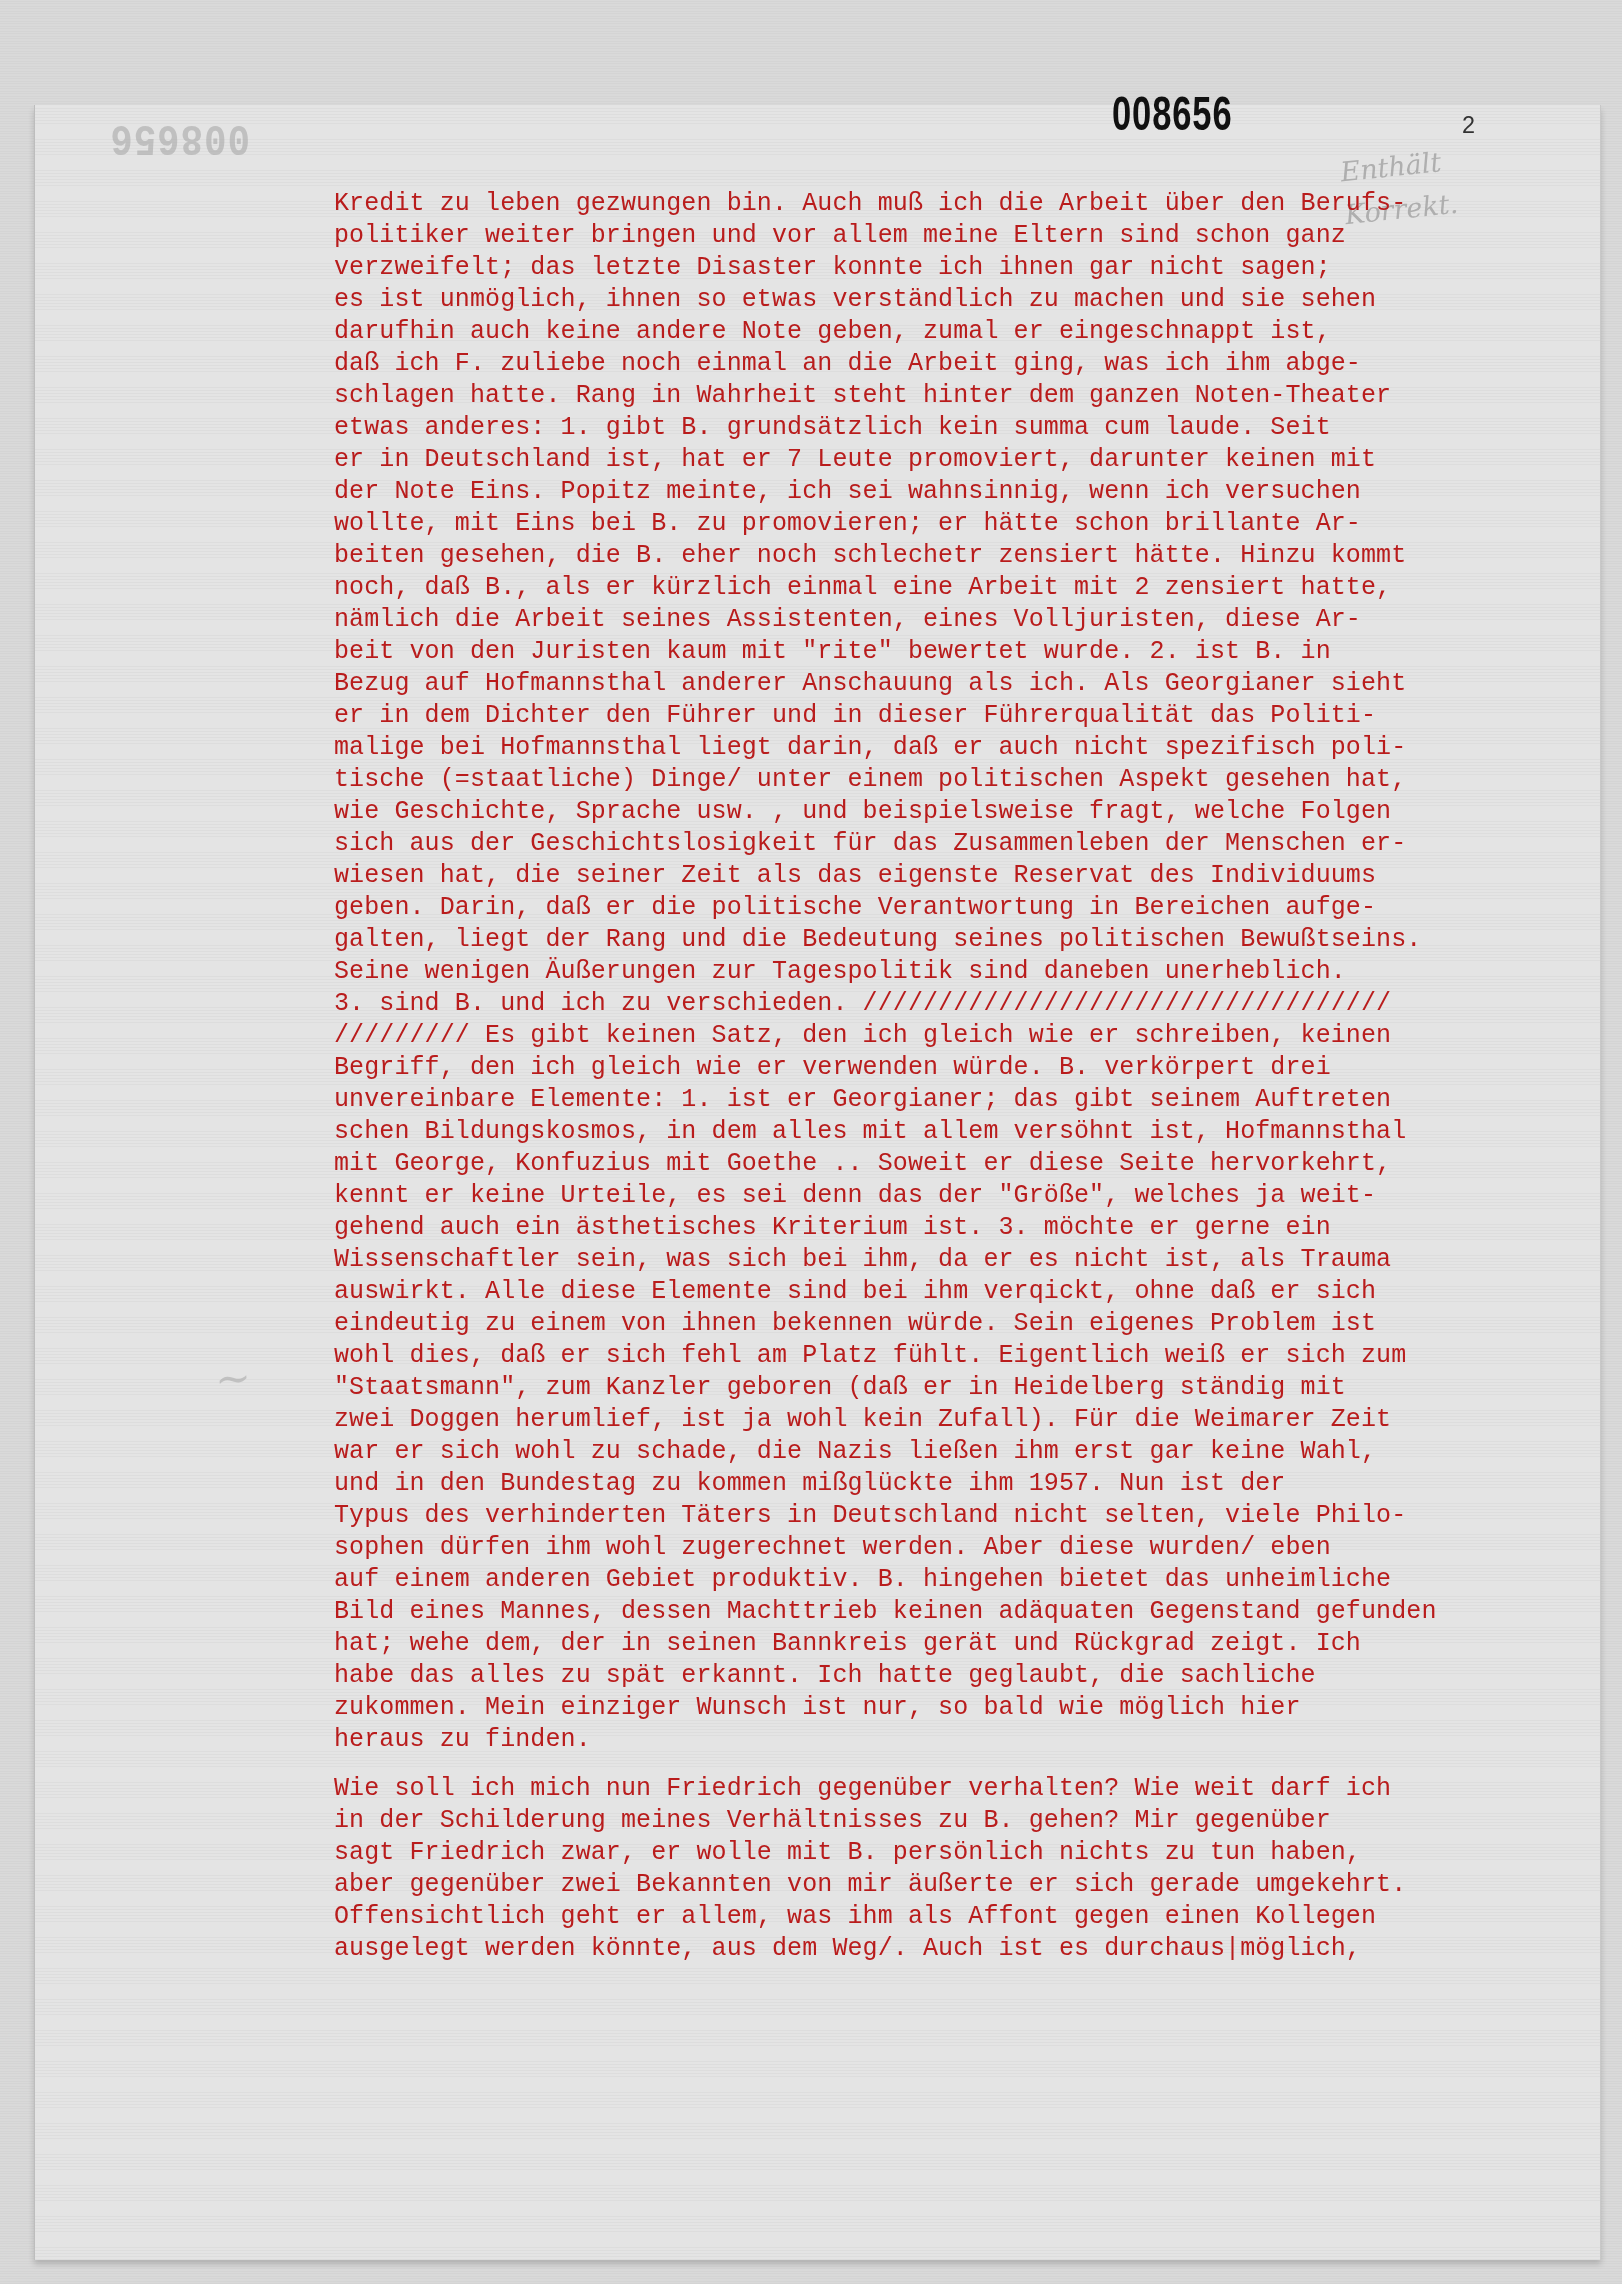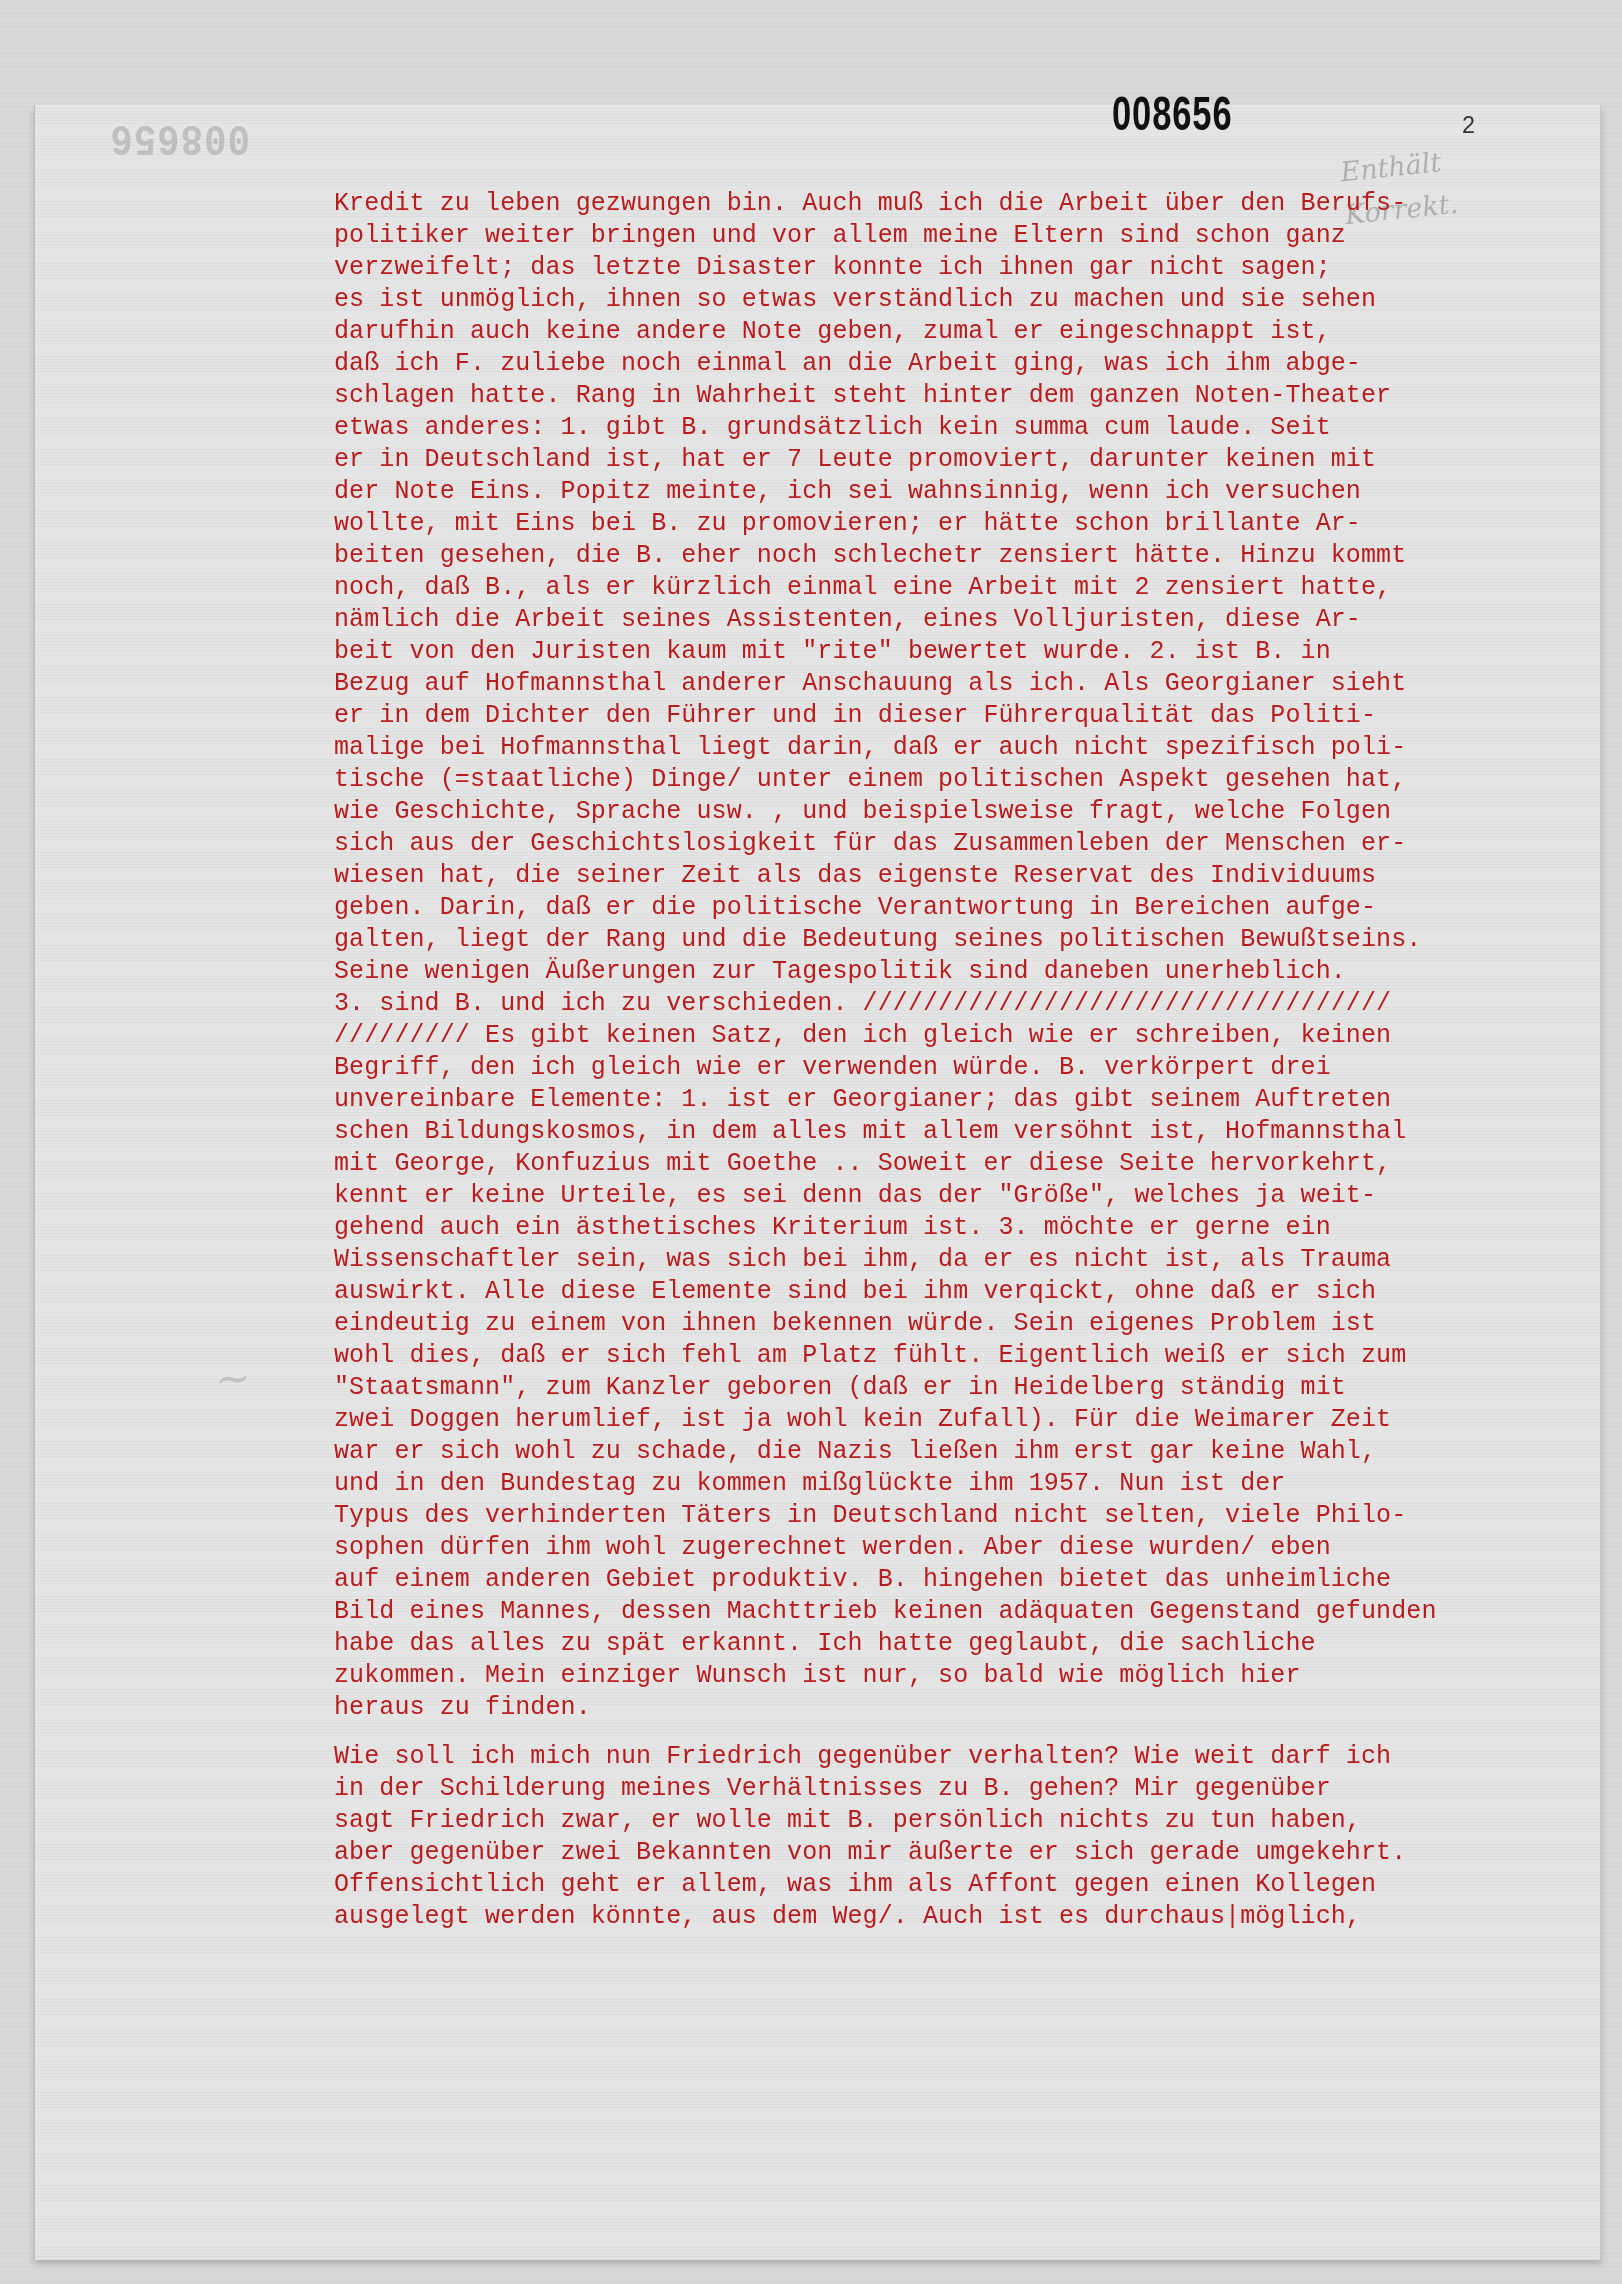--- a/index.html
+++ b/index.html
@@ -112,20 +112,21 @@
       <span class="line">eindeutig zu einem von ihnen bekennen würde. Sein eigenes Problem ist</span>
       <span class="line">wohl dies, daß er sich fehl am Platz fühlt. Eigentlich weiß er sich zum</span>
       <span class="line">"Staatsmann", zum Kanzler geboren (daß er in Heidelberg ständig mit</span>
       <span class="line">zwei Doggen herumlief, ist ja wohl kein Zufall). Für die Weimarer Zeit</span>
       <span class="line">war er sich wohl zu schade, die Nazis ließen ihm erst gar keine Wahl,</span>
       <span class="line">und in den Bundestag zu kommen mißglückte ihm 1957. Nun ist der</span>
       <span class="line">Typus des verhinderten Täters in Deutschland nicht selten, viele Philo-</span>
       <span class="line">sophen dürfen ihm wohl zugerechnet werden. Aber diese wurden/ eben</span>
       <span class="line">auf einem anderen Gebiet produktiv. B. hingehen bietet das unheimliche</span>
       <span class="line">Bild eines Mannes, dessen Machttrieb keinen adäquaten Gegenstand gefunden</span>
+      <span class="line">hat; wehe dem, der in seinen Bannkreis gerät und Rückgrad zeigt. Ich</span>
       <span class="line">habe das alles zu spät erkannt. Ich hatte geglaubt, die sachliche</span>
       <span class="line">zukommen. Mein einziger Wunsch ist nur, so bald wie möglich hier</span>
       <span class="line">heraus zu finden.</span>
     </div>
   <div class="para-gap"></div>
   <div id="para-1">
       <span class="line">Wie soll ich mich nun Friedrich gegenüber verhalten? Wie weit darf ich</span>
       <span class="line">in der Schilderung meines Verhältnisses zu B. gehen? Mir gegenüber</span>
       <span class="line">sagt Friedrich zwar, er wolle mit B. persönlich nichts zu tun haben,</span>
       <span class="line">aber gegenüber zwei Bekannten von mir äußerte er sich gerade umgekehrt.</span>

